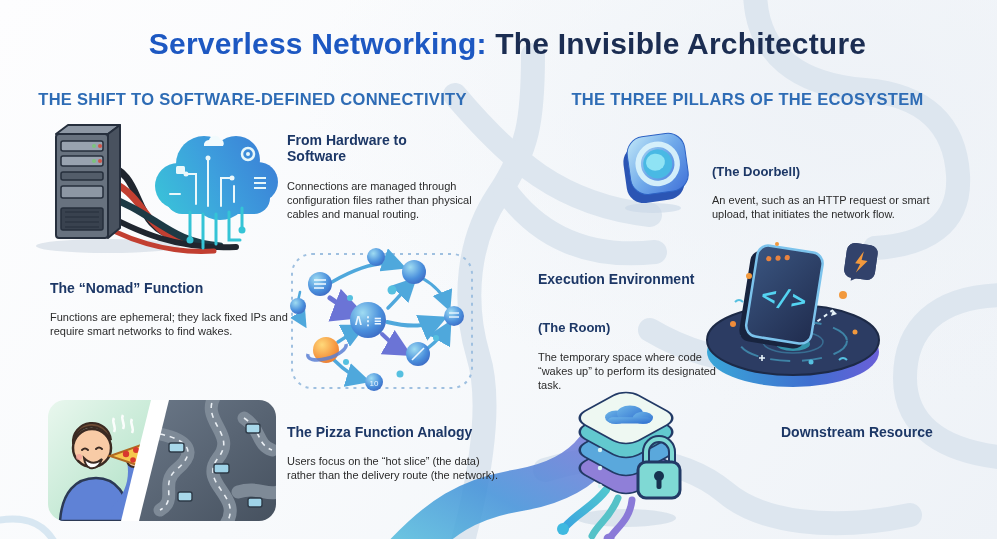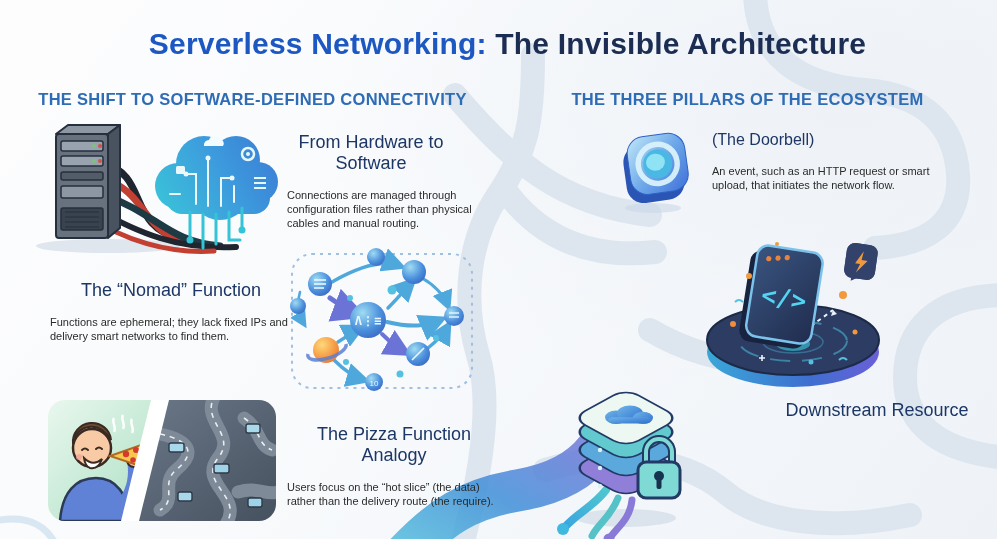--- a/index.html
+++ b/index.html
@@ -17,32 +17,32 @@
   }
   .page-title .accent{color:#1d58c2;}
   .page-title .rest{color:#1b2d52;}
   .section-header{
     position:absolute;top:90px;font-size:16.5px;font-weight:bold;
     color:#2e6cb5;letter-spacing:.3px;text-align:center;white-space:nowrap;
   }
   .section-header.left{left:0;width:505px;}
   .section-header.right{left:515px;width:465px;}
   .text-block{position:absolute;}
-  .item-heading{color:#1c3766;font-weight:normal;font-size:18px;line-height:1.17;text-align:center;}
-  .item-sub{color:#1c3766;font-weight:normal;font-size:16px;line-height:1.17;}
+  .item-heading{color:#1c3766;font-weight:bold;font-size:14px;line-height:1.17;}
+  .item-sub{color:#1c3766;font-weight:bold;font-size:13px;line-height:1.17;margin-top:33px;}
   .item-body{color:#2b2b2b;font-size:11px;line-height:1.28;margin-top:14px;}
   .illu{position:absolute;}
   
   .tb-hardware{left:287px;top:132px;width:218px;}
   .tb-hardware .item-heading{max-width:168px;}
   .tb-nomad{left:50px;top:280px;width:242px;}
   .tb-pizza{left:287px;top:424px;width:214px;}
   .tb-trigger{left:712px;top:131px;width:238px;}
   .tb-exec{left:538px;top:271px;width:182px;}
-  .tb-pantry{left:781px;top:400px;width:192px;}
+  .tb-pantry{left:781px;top:424px;width:192px;}
 </style>
 </head>
 <body>
 
 <div class="canvas">
 
   <svg class="bg-svg" viewBox="0 0 997 539">
     <defs>
       <linearGradient id="ribbonGrad" x1="0" y1="1" x2="1" y2="0">
         <stop offset="0" stop-color="#56c6dd"></stop>
@@ -157,21 +157,21 @@
     </g>
   </svg>
 
   <div class="text-block tb-hardware">
     <div class="item-heading">From Hardware to Software</div>
     <div class="item-body">Connections are managed through configuration files rather than physical cables and manual routing.</div>
   </div>
 
   <div class="text-block tb-nomad">
     <div class="item-heading">The “Nomad” Function</div>
-    <div class="item-body">Functions are ephemeral; they lack fixed IPs and delivery smart networks to find them.</div>
+    <div class="item-body">Functions are ephemeral; they lack fixed IPs and require smart networks to find wakes.</div>
   </div>
 
   <svg class="illu" style="left:288px;top:248px" width="190" height="150" viewBox="0 0 190 150">
     <defs>
       <radialGradient id="sph" cx=".35" cy=".3" r=".9">
         <stop offset="0" stop-color="#9fdcf2"></stop>
           <stop offset=".55" stop-color="#4a8fdc"></stop>
           <stop offset="1" stop-color="#3558b8"></stop>
       </radialGradient>
       <radialGradient id="sphOrange" cx=".35" cy=".3" r=".9">
@@ -305,21 +305,21 @@
           <rect x="200" y="98" width="14" height="9" rx="2" fill="#9fd3e8"></rect>
         </g>
       </g>
 
       <polygon points="104,-4 122,-4 90,125 72,125" fill="#ffffff"></polygon>
     </g>
   </svg>
 
   <div class="text-block tb-pizza">
     <div class="item-heading">The Pizza Function Analogy</div>
-    <div class="item-body">Users focus on the “hot slice” (the data) rather than the delivery route (the require).</div>
+    <div class="item-body">Users focus on the “hot slice” (the data) rather than the delivery route (the network).</div>
   </div>
 
   <svg class="illu" style="left:615px;top:124px" width="85" height="92" viewBox="0 0 85 92">
     <defs>
       <linearGradient id="btnFace" x1="0" y1="0" x2="1" y2="1">
         <stop offset="0" stop-color="#c3e9f8"></stop>
           <stop offset=".5" stop-color="#6fa9ea"></stop>
           <stop offset="1" stop-color="#3f6fd8"></stop>
       </linearGradient>
     </defs>
@@ -331,20 +331,25 @@
       <circle cx="43" cy="40" r="14.5" fill="#49b9e4"></circle>
       <ellipse cx="41" cy="38" rx="9.5" ry="8.5" fill="#8fe3f4"></ellipse>
     </g>
   </svg>
 
   <div class="text-block tb-trigger">
     <div class="item-sub">(The Doorbell)</div>
     <div class="item-body">An event, such as an HTTP request or smart upload, that initiates the network flow.</div>
   </div>
 
+  <div class="text-block tb-exec">
+    <div class="item-heading">Execution Environment</div>
+    <div class="item-sub">(The Room)</div>
+    <div class="item-body">The temporary space where code “wakes up” to perform its designated task.</div>
+  </div>
 
   <svg class="illu" style="left:693px;top:240px" width="205" height="150" viewBox="0 0 205 150">
     <defs>
       <linearGradient id="platSide" x1="0" y1="0" x2="1" y2="0">
         <stop offset="0" stop-color="#3aa7d8"></stop>
           <stop offset=".6" stop-color="#3f6fd0"></stop>
           <stop offset="1" stop-color="#6a5fd8"></stop>
       </linearGradient>
       <linearGradient id="cardGrad" x1="0" y1="0" x2="1" y2="1">
         <stop offset="0" stop-color="#3a5580"></stop>

